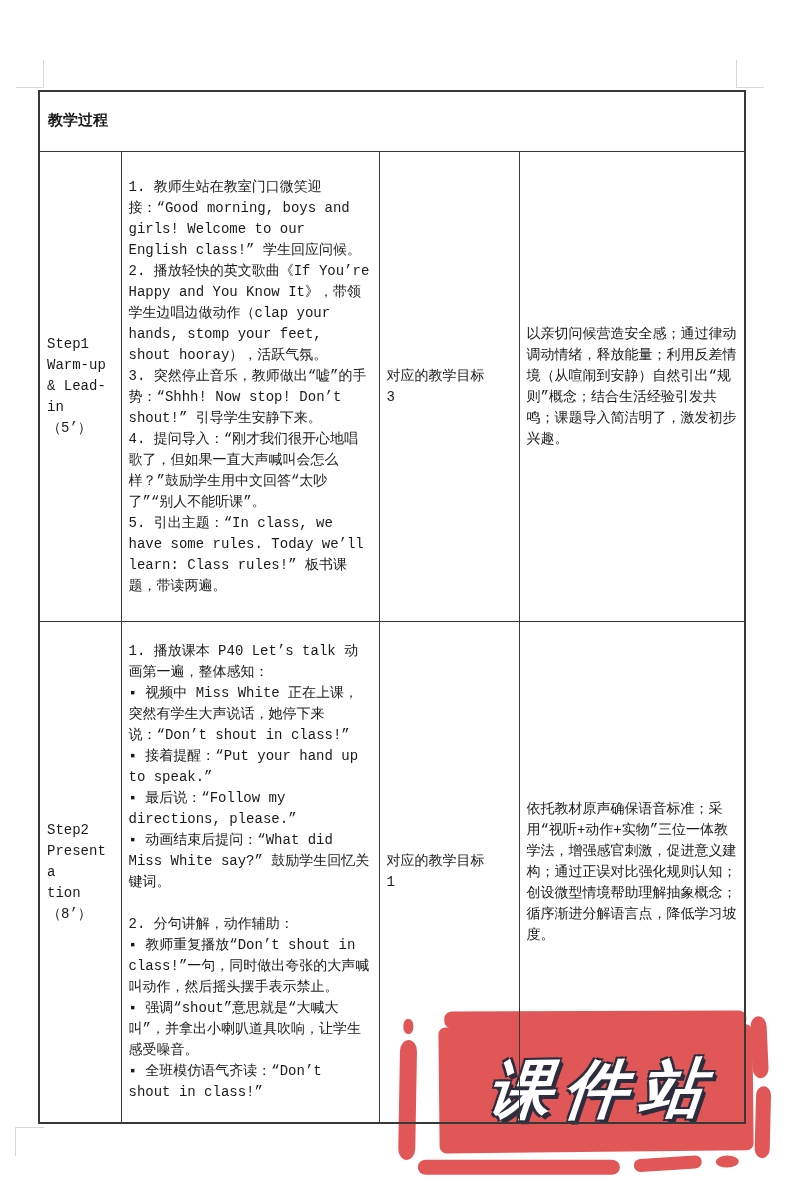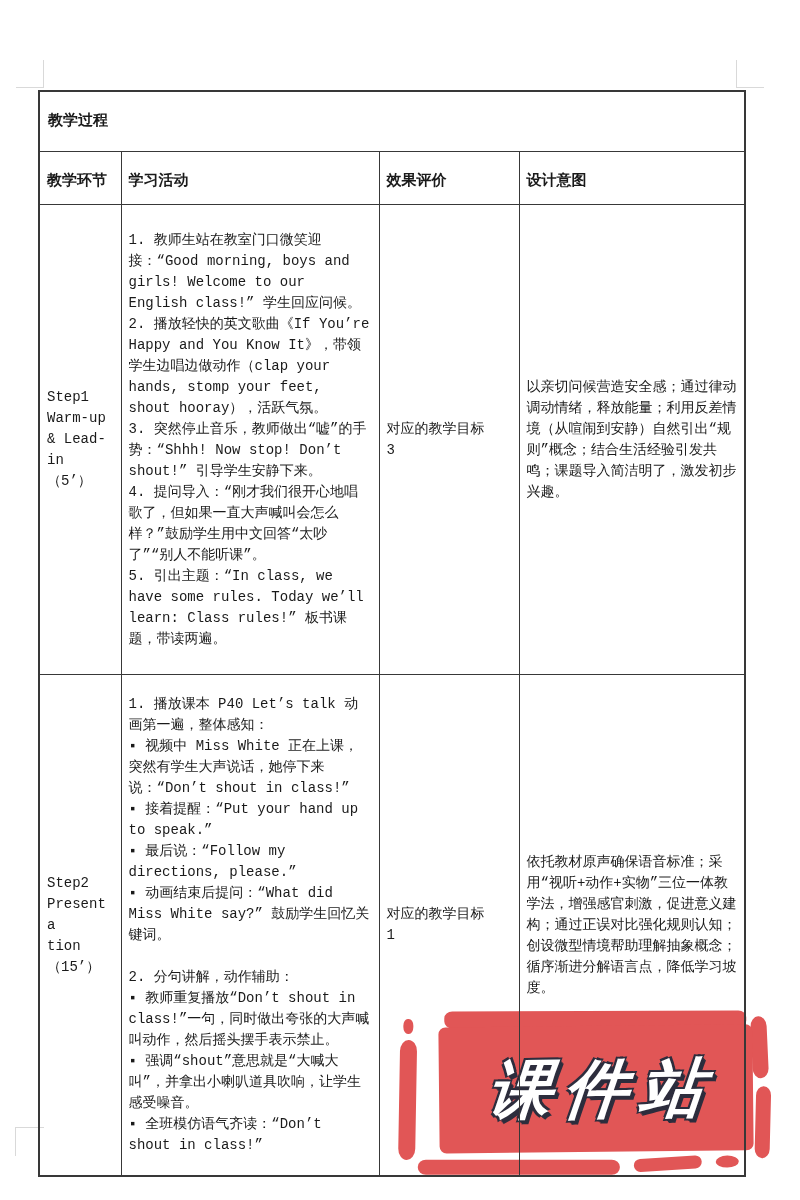--- a/index.html
+++ b/index.html
@@ -122,46 +122,40 @@
   <colgroup>
     <col style="width:82px">
     <col style="width:258px">
     <col style="width:140px">
     <col style="width:226px">
   </colgroup>
   <tbody>
     <tr class="title-row">
       <td colspan="4">教学过程</td>
     </tr>
-    <tr class="head-row">
-      <td>教学环节</td>
-      <td>学习活动</td>
-      <td>效果评价</td>
-      <td>设计意图</td>
-    </tr>
     <tr class="body-row r1">
       <td class="cell-stage">Step1
 Warm-up
 &amp; Lead-
 in
 （5’）</td>
       <td class="cell-activities">1. 教师生站在教室门口微笑迎接：“Good morning, boys and girls! Welcome to our English class!” 学生回应问候。
 2. 播放轻快的英文歌曲《If You’re Happy and You Know It》，带领学生边唱边做动作（clap your hands, stomp your feet, shout hooray），活跃气氛。
 3. 突然停止音乐，教师做出“嘘”的手势：“Shhh! Now stop! Don’t shout!” 引导学生安静下来。
 4. 提问导入：“刚才我们很开心地唱歌了，但如果一直大声喊叫会怎么样？”鼓励学生用中文回答“太吵了”“别人不能听课”。
 5. 引出主题：“In class, we have some rules. Today we’ll learn: Class rules!” 板书课题，带读两遍。</td>
       <td class="cell-eval">对应的教学目标
 3</td>
       <td class="cell-intent">以亲切问候营造安全感；通过律动调动情绪，释放能量；利用反差情境（从喧闹到安静）自然引出“规则”概念；结合生活经验引发共鸣；课题导入简洁明了，激发初步兴趣。</td>
     </tr>
     <tr class="body-row r2">
       <td class="cell-stage">Step2
 Presenta
 tion
-（15’）</td>
+（8’）</td>
       <td class="cell-activities">1. 播放课本 P40 Let’s talk 动画第一遍，整体感知：
 ▪ 视频中 Miss White 正在上课，突然有学生大声说话，她停下来说：“Don’t shout in class!”
 ▪ 接着提醒：“Put your hand up to speak.”
 ▪ 最后说：“Follow my directions, please.”
 ▪ 动画结束后提问：“What did Miss White say?” 鼓励学生回忆关键词。
 
 2. 分句讲解，动作辅助：
 ▪ 教师重复播放“Don’t shout in class!”一句，同时做出夸张的大声喊叫动作，然后摇头摆手表示禁止。
 ▪ 强调“shout”意思就是“大喊大叫”，并拿出小喇叭道具吹响，让学生感受噪音。
 ▪ 全班模仿语气齐读：“Don’t shout in class!”</td>

